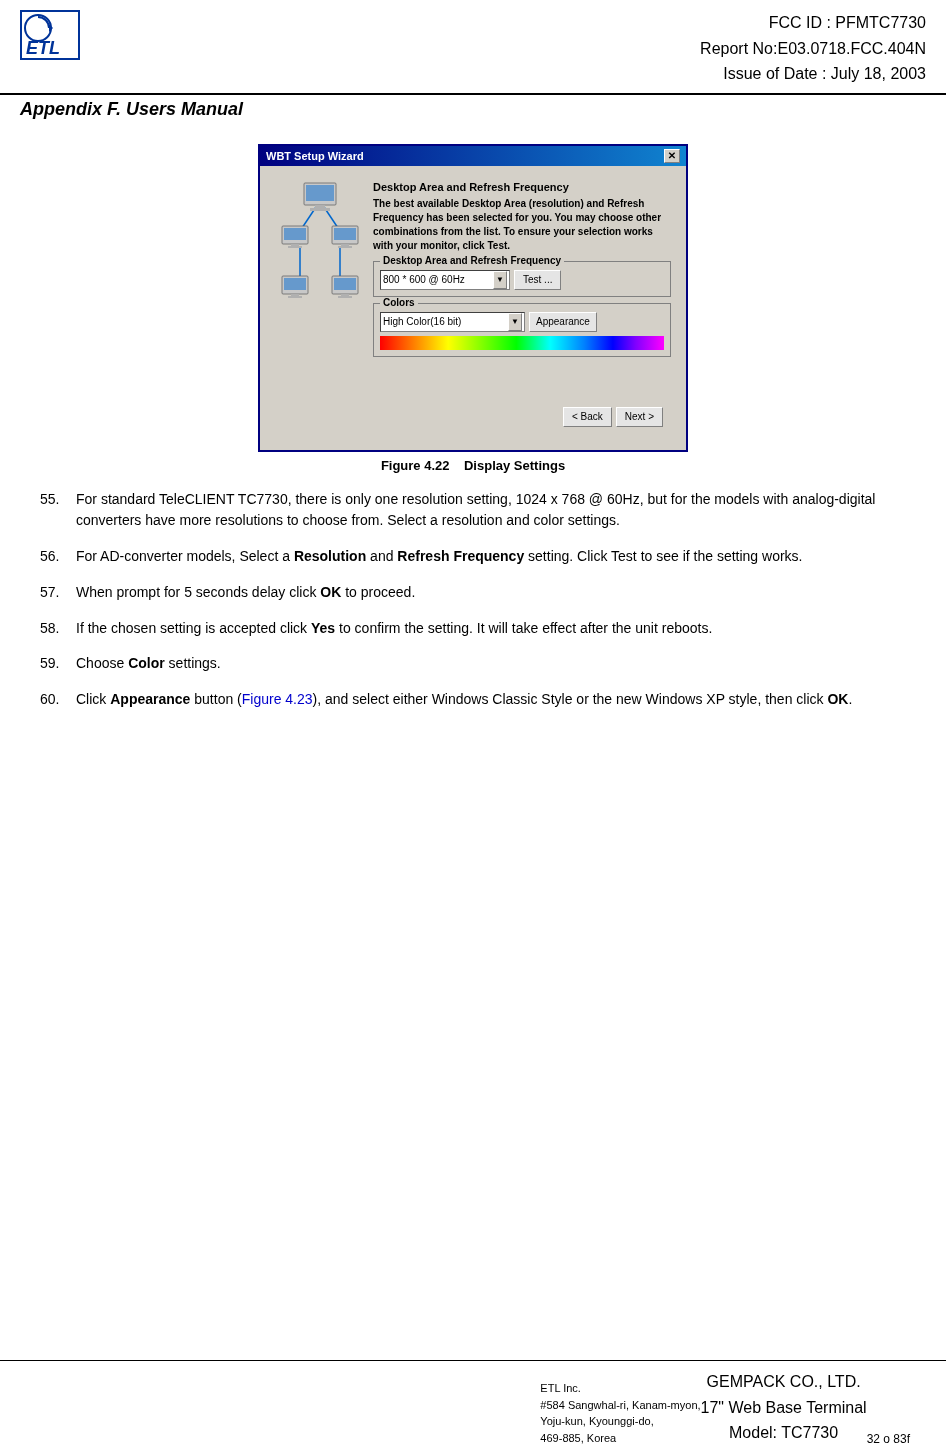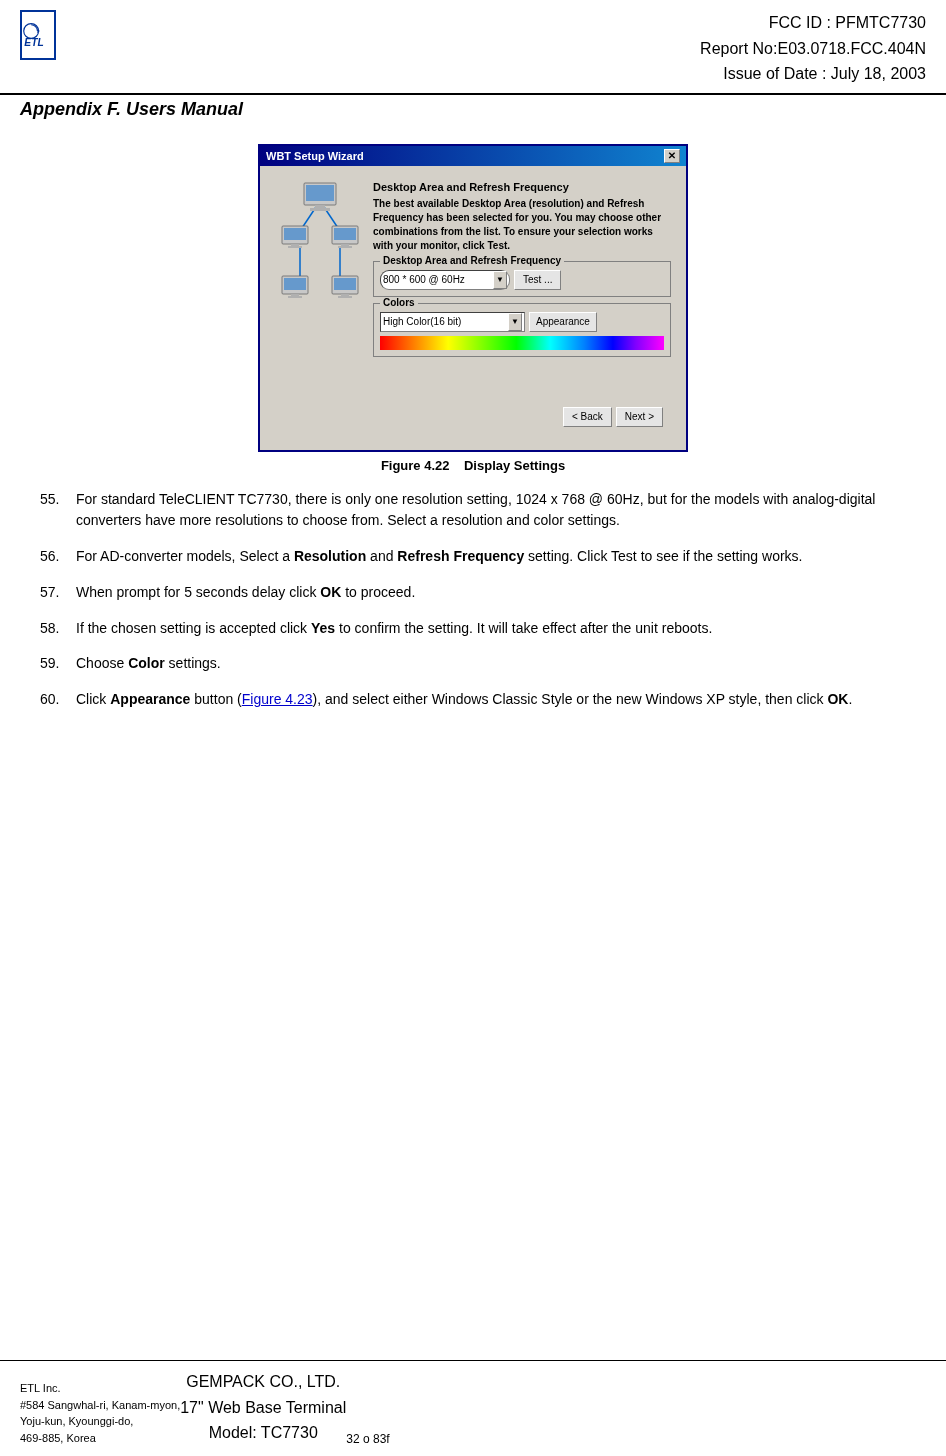--- a/index.html
+++ b/index.html
@@ -21,21 +21,21 @@
       padding: 10px 20px 0 20px;
       border-bottom: 2px solid #000;
       padding-bottom: 6px;
     }
     .logo-area {
       display: flex;
       align-items: center;
       gap: 8px;
     }
     .logo-box {
-      width: 36px;
+      width: 60px;
       height: 50px;
       border: 2px solid #003399;
       display: flex;
       align-items: center;
       justify-content: center;
       position: relative;
     }
     .fcc-info {
       text-align: right;
       font-size: 16px;
@@ -145,21 +145,20 @@
       border-left-color: #404040;
       padding: 1px 2px;
       font-size: 10px;
       display: flex;
       align-items: center;
       justify-content: space-between;
       height: 20px;
     }
     .win-select-resolution {
       width: 130px;
-      border-radius: 9px;
     }
     .win-select-color {
       width: 145px;
     }
     .win-select-arrow {
       width: 14px;
       height: 18px;
       background: #d4d0c8;
       border: 1px solid #808080;
       border-top-color: #fff;
@@ -233,21 +232,21 @@
 
     
     .page-footer {
       position: absolute;
       bottom: 0;
       left: 0;
       right: 0;
       border-top: 1px solid #000;
       padding: 8px 36px 10px 20px;
       display: flex;
-      justify-content: flex-start;
+      justify-content: flex-end;
       align-items: flex-end;
     }
     .footer-left {
       font-size: 11px;
       line-height: 1.5;
     }
     .footer-center {
       text-align: center;
       font-size: 16px;
       font-weight: normal;
@@ -401,21 +400,21 @@
     <span class="para-text">If the chosen setting is accepted click <strong>Yes</strong> to confirm the setting.  It will take effect after the unit reboots.</span>
   </div>
 
   <div class="para">
     <span class="para-num">59.</span>
     <span class="para-text">Choose <strong>Color</strong> settings.</span>
   </div>
 
   <div class="para">
     <span class="para-num">60.</span>
-    <span class="para-text">Click <strong>Appearance</strong> button (<span style="text-decoration:underline; color:#0000cc; cursor:pointer;">Figure 4.23</span>), and select either Windows Classic Style or the new Windows XP style, then click <strong>OK</strong>.</span>
+    <span class="para-text">Click <strong>Appearance</strong> button (<span style="color:#0000cc; cursor:pointer;">Figure 4.23</span>), and select either Windows Classic Style or the new Windows XP style, then click <strong>OK</strong>.</span>
   </div>
 
 </div>
 
 <div class="page-footer">
   <div class="footer-left">
     <div>ETL Inc.</div>
     <div>#584 Sangwhal-ri, Kanam-myon,</div>
     <div>Yoju-kun, Kyounggi-do,</div>
     <div>469-885, Korea</div>

